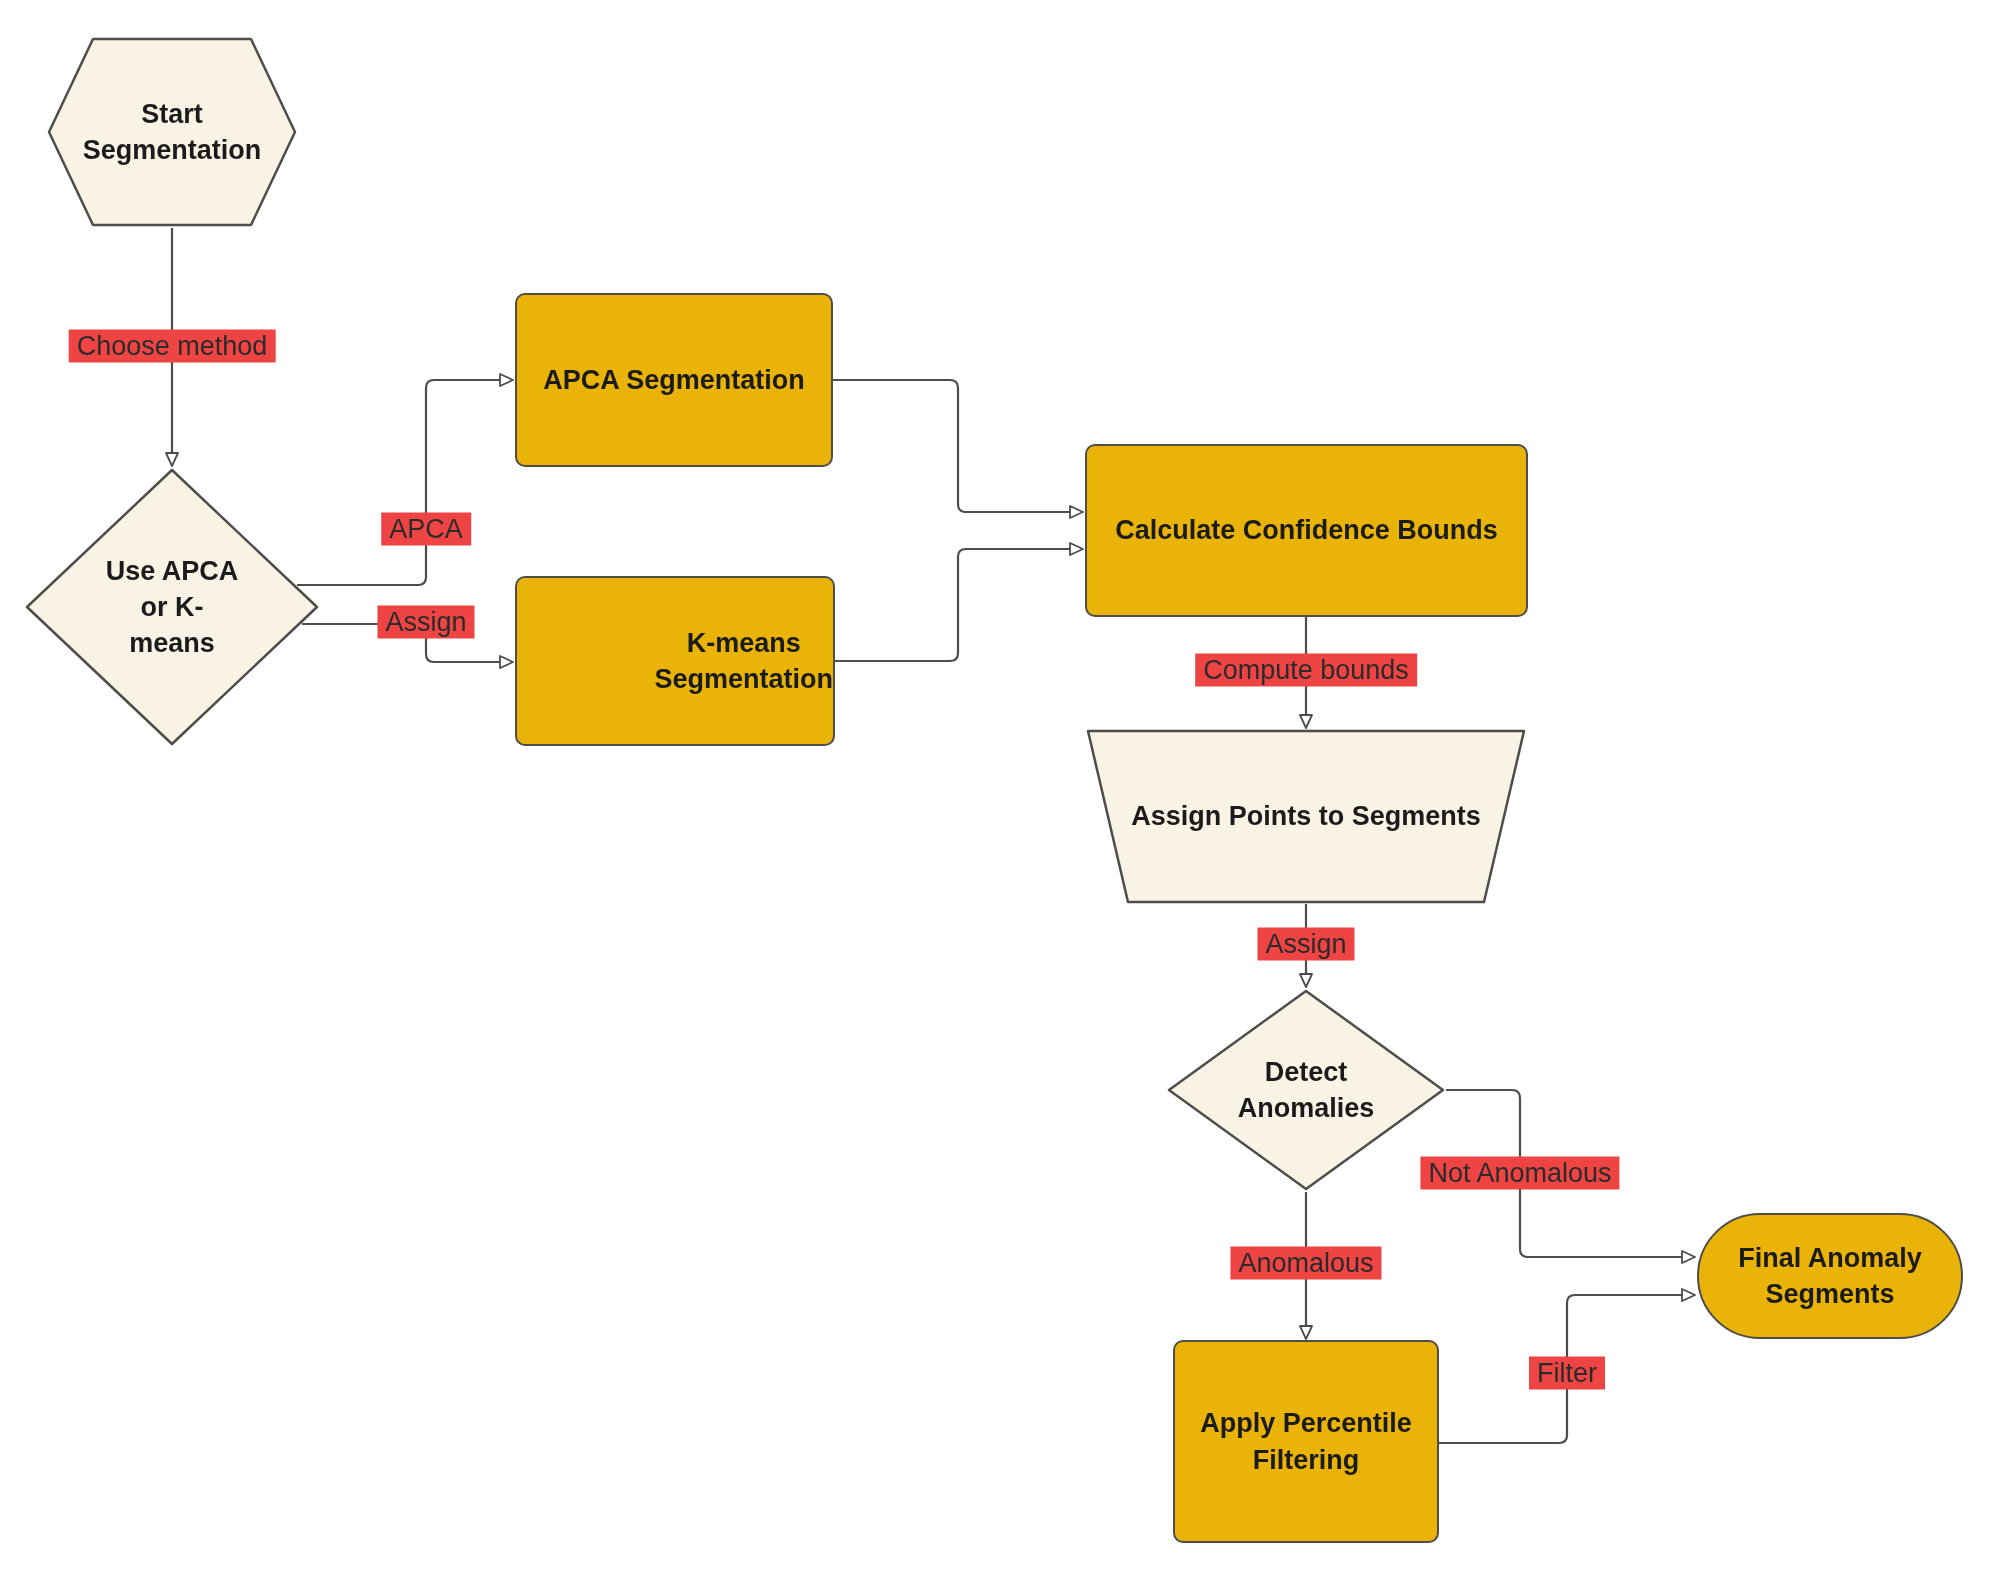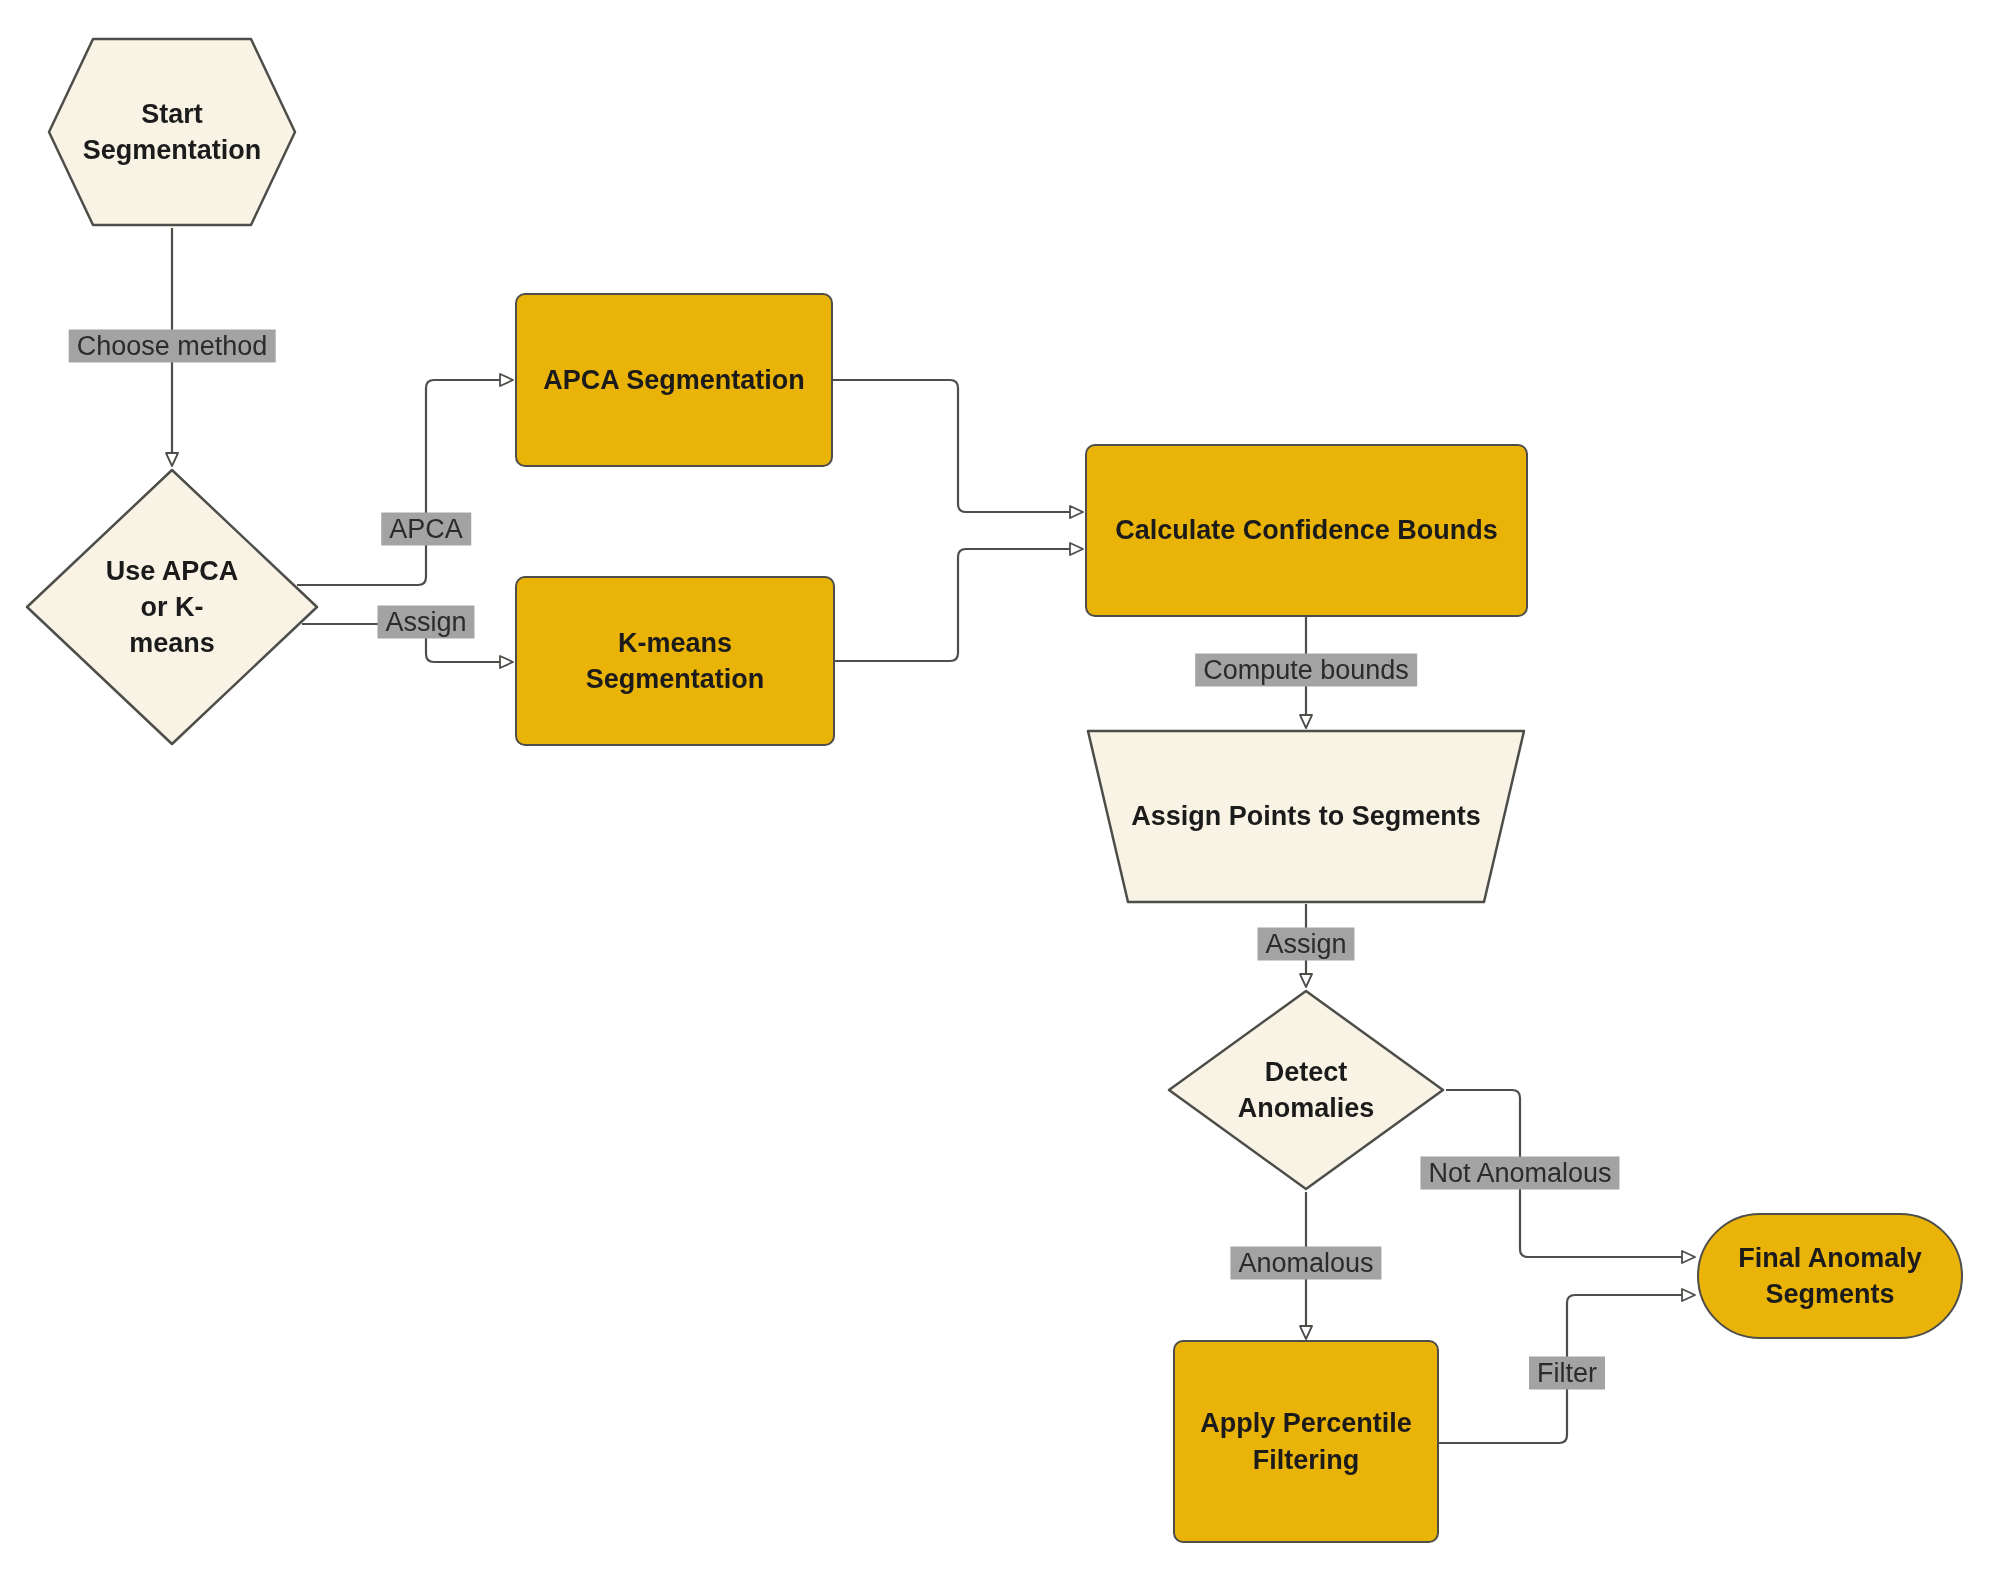--- a/index.html
+++ b/index.html
@@ -27,21 +27,21 @@
   .rect-node{
     background:#eab308;
     border:2.5px solid #4d4d49;
     border-radius:10px;
     box-sizing:border-box;
   }
   .stadium{border-radius:70px;}
   .edge-label{
     position:absolute;
     transform:translate(-50%,-50%);
-    background:#a3a3a3;
+    background:#ef4444;
     padding:1px 8px;
     font-size:27px;
     font-weight:400;
     color:#2b2b2b;
     white-space:nowrap;
     z-index:3;
   }
 </style>
 </head>
 <body>
@@ -88,21 +88,21 @@
       <span>means</span>
     </div>
   </div>
 
   <div class="node rect-node" style="left:515px;top:293px;width:318px;height:174px;">
     <div class="label">
       <span>APCA Segmentation</span>
     </div>
   </div>
 
-  <div class="node rect-node" style="left:515px;top:576px;width:320px;height:170px;">
+  <div class="node rect-node" style="left:515px;top:576px;width:320px;height:170px;justify-content:flex-end;">
     <div class="label">
       <span>K-means</span>
       <span>Segmentation</span>
     </div>
   </div>
 
   <div class="node rect-node" style="left:1085px;top:444px;width:443px;height:173px;">
     <div class="label">
       <span>Calculate Confidence Bounds</span>
     </div>

